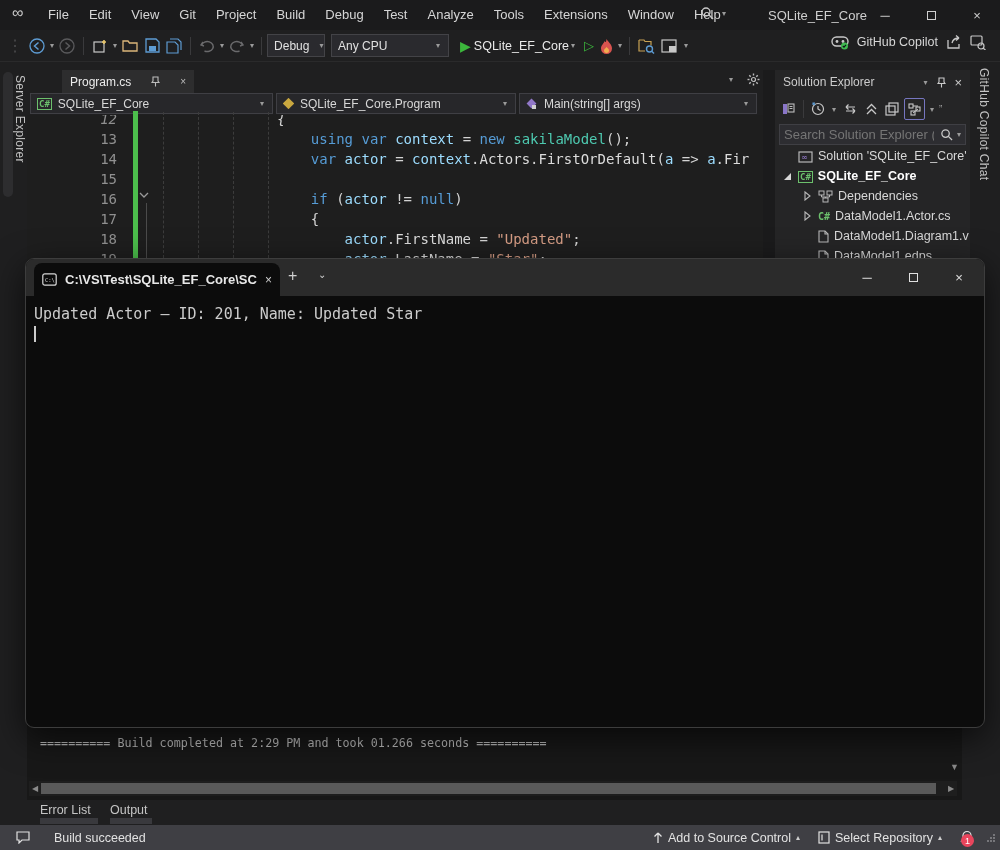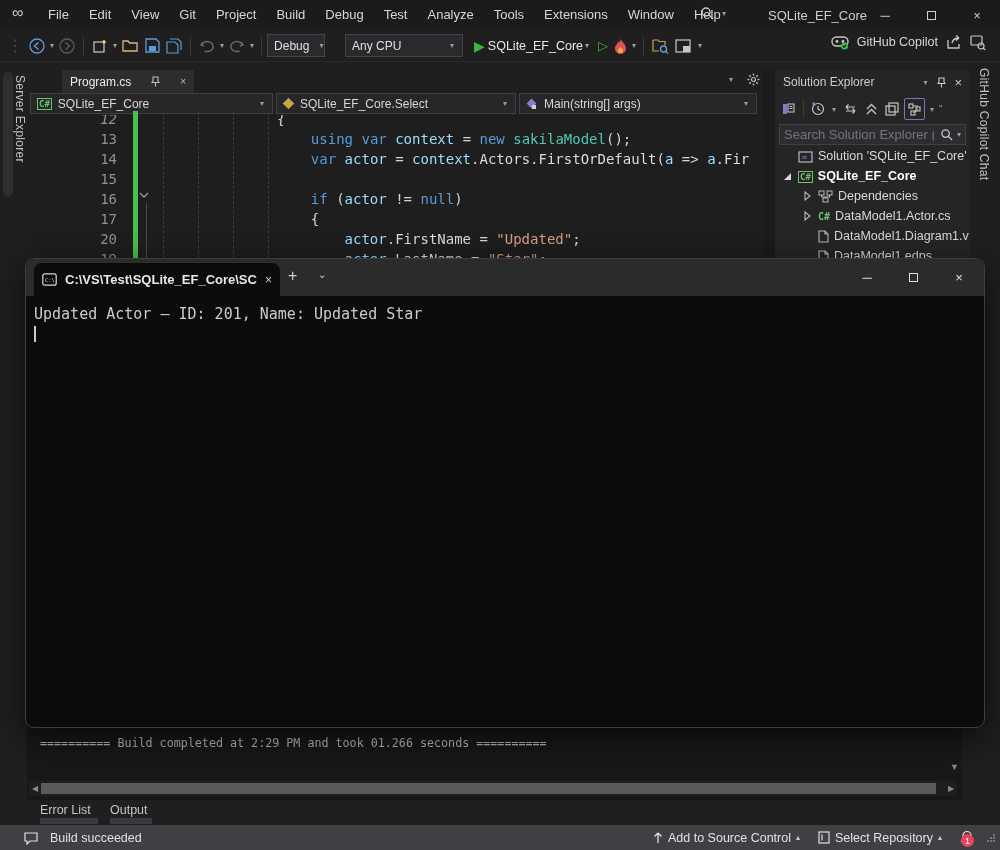--- a/index.html
+++ b/index.html
@@ -92,21 +92,21 @@
   #out-hscroll { position:absolute; left:2px; top:69px; width:928px; height:15px; background:#1e1e1e; display:flex; align-items:center; }
   #out-hthumb { position:absolute; left:12px; top:2px; width:895px; height:11px; background:#5a5a5a; }
   .scroll-arrow { width:12px; color:#8a8a8a; font-size:8px; text-align:center; z-index:2; }
   #out-right-arrow { position:absolute; right:0; }
 
   
   #bottom-tabs { left:27px; top:800px; width:935px; height:25px; background:#1f1f20; }
   .btab { position:absolute; top:3px; font-size:12.5px; color:#c5c5c5; }
   .btab-under { position:absolute; top:18px; height:6px; background:#39393d; }
   #statusbar { left:0; top:825px; width:1000px; height:25px; background:#3f3f44; color:#e2e2e2; display:flex; align-items:center; font-size:12.5px; z-index:50; }
-  #sb-left { display:flex; align-items:flex-end; gap:12px; margin-left:24px; }
+  #sb-left { display:flex; align-items:flex-start; gap:24px; margin-left:16px; }
   #sb-right { margin-left:auto; display:flex; align-items:center; gap:6px; margin-right:4px; }
   .sb-item { display:flex; align-items:center; gap:5px; padding:0 6px; height:25px; }
   .caret-up { font-size:8px; color:#cfcfcf; }
   #bell-wrap { position:relative; }
   #bell-badge { position:absolute; left:7px; top:9px; width:13px; height:13px; border-radius:50%; background:#e8455c; color:#fff; font-size:9px; display:flex; align-items:center; justify-content:center; }
 </style>
 </head>
 <body>
 
 <div id="titlebar" class="abs">
@@ -196,21 +196,21 @@
         <path d="M12 3 L14 6 L11 7" fill="none" stroke="#6a6a6c" stroke-width="1.4"></path>
         <path d="M13.5 6 a6 5 0 1 0 -3 6" fill="none" stroke="#6a6a6c" stroke-width="1.4"></path>
       </svg>
   </span>
     <span class="ddown">▾</span>
   <span class="tdiv"></span>
   <div class="combo" style="width:58px">
     <span>Debug</span>
       <span class="ddown" style="margin-left:auto">▾</span>
   </div>
-  <div class="combo" style="width:118px;margin-left:20px">
+  <div class="combo" style="width:118px;margin-left:6px">
     <span>Any CPU</span>
       <span class="ddown" style="margin-left:auto">▾</span>
   </div>
   <span class="ti play" style="margin-left:8px;font-size:14px">▶</span>
   <span id="run-label">SQLite_EF_Core</span>
   <span class="ddown">▾</span>
   <span class="ti play" style="margin-left:4px">▷</span>
   <span class="ti">
     <svg width="13" height="16" viewBox="0 0 13 16">
         <path d="M6.5 1 C9 5 12 6.5 12 10.5 A5.5 5.5 0 0 1 1 10.5 C1 7 4 5.5 4.5 3 C5.5 4.5 6 5 6.5 1 z" fill="#d9534f"></path>
@@ -299,21 +299,21 @@
   <div class="crumb" style="width:243px">
     <span class="chip" style="color:#6cc06c;border:1px solid #6cc06c;padding:0 1px">C#</span>
     <span>SQLite_EF_Core</span>
       <span class="sp"></span>
       <span class="ddown">▾</span>
   </div>
   <div class="crumb" style="width:240px">
     <svg width="11" height="11" viewBox="0 0 11 11">
         <rect x="1.5" y="1.5" width="8" height="8" transform="rotate(45 5.5 5.5)" fill="#c9a73f"></rect>
       </svg>
-    <span>SQLite_EF_Core.Select</span>
+    <span>SQLite_EF_Core.Program</span>
       <span class="sp"></span>
       <span class="ddown">▾</span>
   </div>
   <div class="crumb" style="width:238px">
     <svg width="12" height="12" viewBox="0 0 12 12">
         <rect x="2" y="2" width="7" height="7" transform="rotate(45 5.5 5.5)" fill="#9178c8"></rect>
         <rect x="6" y="7" width="4" height="4" fill="#d0d0d0"></rect>
       </svg>
     <span>Main(string[] args)</span>
       <span class="sp"></span>
@@ -322,21 +322,21 @@
 </div>
 
 <div id="code-area" class="abs">
   <div id="code-lines" style="position:absolute;left:0;top:-6px;width:736px;height:613px">
       <div class="code-line" style="top: 0px; font-style: italic;"><span class="ln">12</span><span class="ct"><span class="tk-pl">            {</span></span></div>
       <div class="code-line" style="top: 20px;"><span class="ln">13</span><span class="ct"><span class="tk-pl">                </span><span class="tk-kw">using</span><span class="tk-pl"> </span><span class="tk-kw">var</span><span class="tk-pl"> </span><span class="tk-vr">context</span><span class="tk-pl"> = </span><span class="tk-kw">new</span><span class="tk-pl"> </span><span class="tk-ty">sakilaModel</span><span class="tk-pl">();</span></span></div>
       <div class="code-line" style="top: 40px;"><span class="ln">14</span><span class="ct"><span class="tk-pl">                </span><span class="tk-kw">var</span><span class="tk-pl"> </span><span class="tk-vr">actor</span><span class="tk-pl"> = </span><span class="tk-vr">context</span><span class="tk-pl">.</span><span class="tk-mb">Actors</span><span class="tk-pl">.</span><span class="tk-mb">FirstOrDefault</span><span class="tk-pl">(</span><span class="tk-vr">a</span><span class="tk-pl"> =&gt; </span><span class="tk-vr">a</span><span class="tk-pl">.</span><span class="tk-mb">Fir</span></span></div>
       <div class="code-line" style="top: 60px;"><span class="ln">15</span><span class="ct"></span></div>
       <div class="code-line" style="top: 80px;"><span class="ln">16</span><span class="ct"><span class="tk-pl">                </span><span class="tk-kw">if</span><span class="tk-pl"> (</span><span class="tk-vr">actor</span><span class="tk-pl"> != </span><span class="tk-kw">null</span><span class="tk-pl">)</span></span></div>
       <div class="code-line" style="top: 100px;"><span class="ln">17</span><span class="ct"><span class="tk-pl">                {</span></span></div>
-      <div class="code-line" style="top: 120px;"><span class="ln">20</span><span class="ct"><span class="tk-pl">                    </span><span class="tk-vr">actor</span><span class="tk-pl">.</span><span class="tk-mb">FirstName</span><span class="tk-pl"> = </span><span class="tk-st">"Updated"</span><span class="tk-pl">;</span></span></div>
+      <div class="code-line" style="top: 120px;"><span class="ln">18</span><span class="ct"><span class="tk-pl">                    </span><span class="tk-vr">actor</span><span class="tk-pl">.</span><span class="tk-mb">FirstName</span><span class="tk-pl"> = </span><span class="tk-st">"Updated"</span><span class="tk-pl">;</span></span></div>
       <div class="code-line" style="top: 140px;"><span class="ln">19</span><span class="ct"><span class="tk-pl">                    </span><span class="tk-vr">actor</span><span class="tk-pl">.</span><span class="tk-mb">LastName</span><span class="tk-pl"> = </span><span class="tk-st">"Star"</span><span class="tk-pl">;</span></span></div>
     </div>
 </div>
 <div id="mod-bar" class="abs" style="z-index:5"></div>
 <div class="abs iguide" style="left:163px"></div>
 <div class="abs iguide" style="left:198px"></div>
 <div class="abs iguide" style="left:233px"></div>
 <div class="abs iguide" style="left:268px"></div>
 <div id="fold-line" class="abs"></div>
 <div class="abs" style="left:138px;top:190px;z-index:6">

